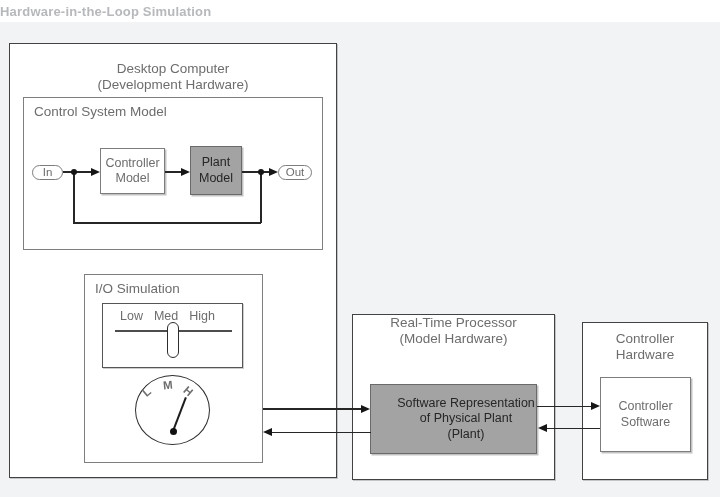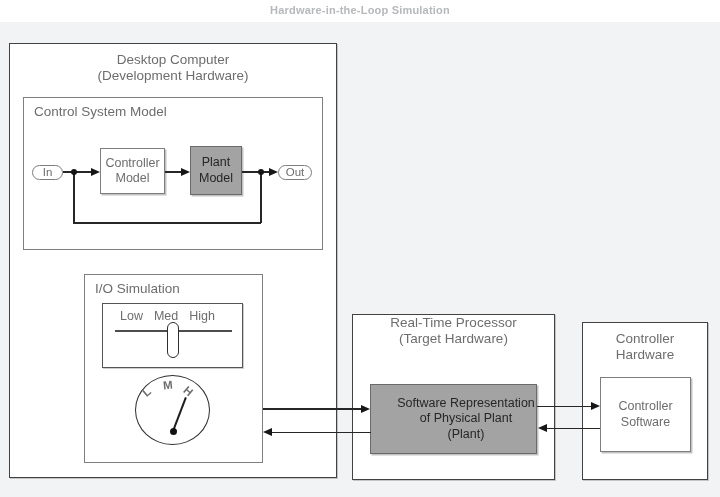--- a/index.html
+++ b/index.html
@@ -5,22 +5,22 @@
   html,body{margin:0;padding:0;}
   body{
     width:720px;height:497px;position:relative;overflow:hidden;
     background:#f1f3f5;
     font-family:"Liberation Sans","DejaVu Sans",sans-serif;
     -webkit-font-smoothing:antialiased;
   }
   .abs{position:absolute;}
   .top-strip{left:0;top:0;width:720px;height:22px;background:#ffffff;}
   .fig-title{
-    left:0;top:4px;width:720px;text-align:center;
-    font-size:11px;font-weight:bold;color:#b6b8bb;letter-spacing:.2px;
+    left:0;top:4px;width:720px;
+    font-size:13px;font-weight:bold;color:#b6b8bb;letter-spacing:.2px;
   }
   
   .hw-box{
     background:#ffffff;border:1.6px solid #424242;
     box-shadow:1px 1px 0 rgba(150,150,150,.5);
     box-sizing:border-box;
   }
   .grp-title{
     width:100%;text-align:center;color:#6d6d6d;
     font-size:13.5px;line-height:15.5px;
@@ -74,21 +74,21 @@
   }
   .pivot{left:169.5px;top:427.5px;width:7px;height:7px;border-radius:50%;background:#111;z-index:7;}
 </style>
 </head>
 <body>
 
 <div class="abs top-strip"></div>
 <div class="abs fig-title">Hardware-in-the-Loop Simulation</div>
 
 <div class="abs hw-box" style="left:9px;top:43px;width:328px;height:435px;">
-  <div class="grp-title" style="margin-top:8px;">Desktop Computer</div>
+  <div class="grp-title" style="margin-top:17px;">Desktop Computer</div>
   <div class="grp-title">(Development Hardware)</div>
 </div>
 
 <div class="abs grp-box" style="left:23px;top:97px;width:300px;height:153px;">
   <div class="grp-label">Control System Model</div>
 </div>
 
 <div class="abs wire-h" style="left:63px;top:171.2px;width:29px;"></div>
 <div class="abs arr-r" style="left:91px;top:167.5px;"></div>
 <div class="abs wire-h" style="left:165px;top:171.2px;width:17px;"></div>
@@ -140,21 +140,21 @@
 <div class="abs arr-r" style="left:361px;top:404.5px;"></div>
 <div class="abs wire-h" style="left:271px;top:431.7px;width:100px;"></div>
 <div class="abs arr-l" style="left:263px;top:428px;"></div>
 <div class="abs wire-h" style="left:537px;top:405.7px;width:55px;"></div>
 <div class="abs arr-r" style="left:591px;top:402px;"></div>
 <div class="abs wire-h" style="left:546px;top:427.7px;width:54px;"></div>
 <div class="abs arr-l" style="left:538px;top:424px;"></div>
 
 <div class="abs hw-box" style="left:352px;top:314px;width:203px;height:166px;">
   <div class="grp-title" style="">Real-Time Processor</div>
-  <div class="grp-title">(Target Hardware)</div>
+  <div class="grp-title">(Model Hardware)</div>
 </div>
 <div class="abs blk hl" style="left:370px;top:384px;width:167px;height:70px;padding-left:25px;">
   <div class="t">Software Representation</div>
   <div class="t">of Physical Plant</div>
   <div class="t">(Plant)</div>
 </div>
 
 <div class="abs hw-box" style="left:582px;top:322px;width:126px;height:158px;">
   <div class="grp-title" style="margin-top:8px;">Controller</div>
   <div class="grp-title">Hardware</div>

